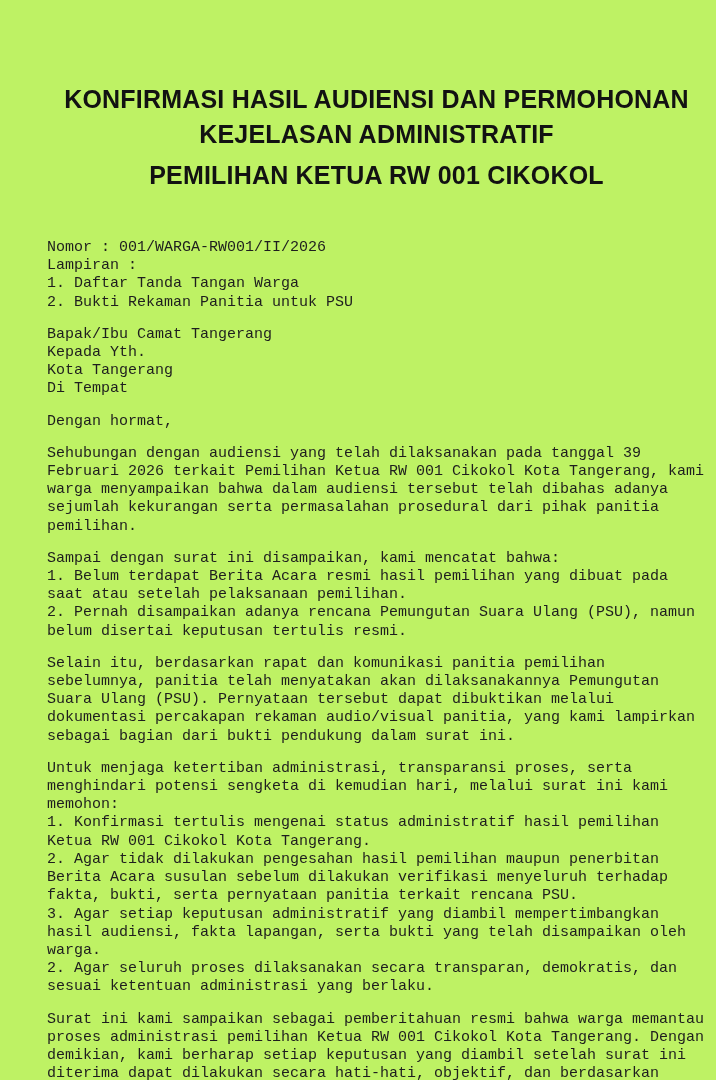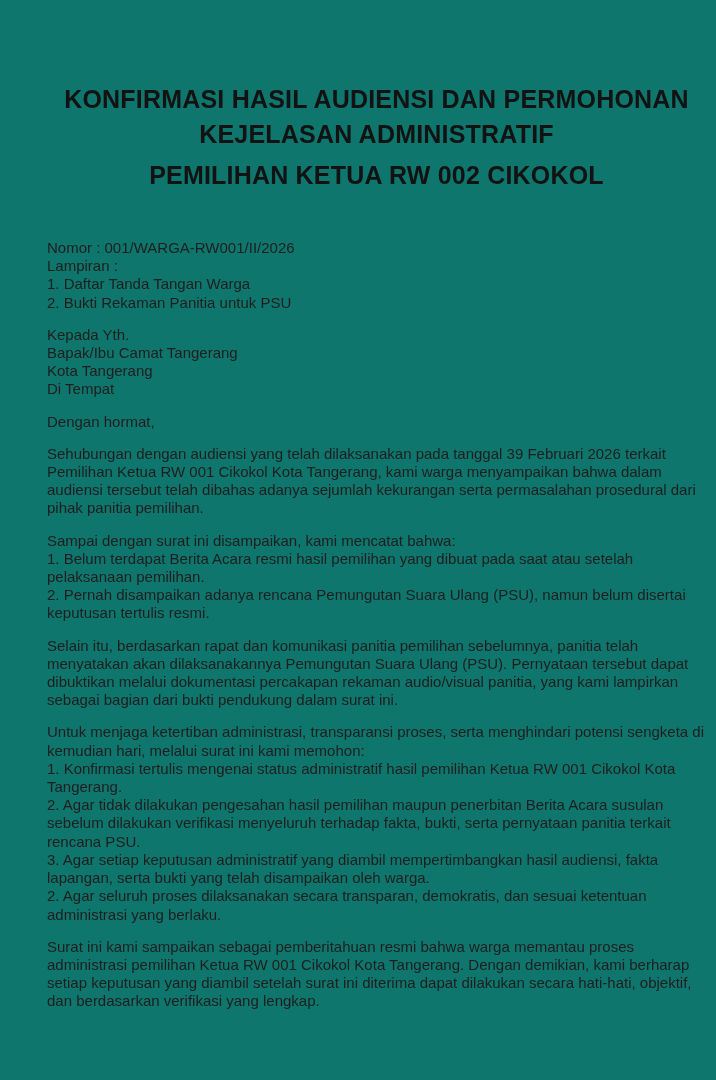--- a/index.html
+++ b/index.html
@@ -10,21 +10,21 @@
   body {
     width: 716px;
     height: 1080px;
     overflow: hidden;
   }
   .page {
     box-sizing: border-box;
     width: 716px;
     height: 1080px;
     padding: 82px 10px 0 47px;
-    background: #0f766e;
+    background: #bef264;
     font-family: "Liberation Sans", sans-serif;
     font-size: 15px;
     line-height: 18.2px;
     color: #1e1e1e;
     -webkit-font-smoothing: antialiased;
   }
   .title-block {
     text-align: center;
     margin-bottom: 46px;
   }
@@ -34,48 +34,49 @@
     font-size: 25px;
     line-height: 35px;
     color: #121212;
     letter-spacing: 0.2px;
   }
   .title-sub {
     margin-top: 6px;
   }
   .block {
     margin: 0 0 14px 0;
+    font-family: Liberation Mono, monospace;
   }
   .block:last-child {
     margin-bottom: 8px;
   }
   .line {
     white-space: pre-wrap;
   }
 </style>
 </head>
 <body>
 
 <div class="page">
 
   <div class="title-block">
     <div class="title-main">KONFIRMASI HASIL AUDIENSI DAN PERMOHONAN KEJELASAN ADMINISTRATIF</div>
-    <div class="title-sub">PEMILIHAN KETUA RW 002 CIKOKOL</div>
+    <div class="title-sub">PEMILIHAN KETUA RW 001 CIKOKOL</div>
   </div>
 
   <div class="block">
     <div class="line">Nomor : 001/WARGA-RW001/II/2026</div>
     <div class="line">Lampiran :</div>
     <div class="line">1. Daftar Tanda Tangan Warga</div>
     <div class="line">2. Bukti Rekaman Panitia untuk PSU</div>
   </div>
 
   <div class="block">
+    <div class="line">Bapak/Ibu Camat Tangerang</div>
     <div class="line">Kepada Yth.</div>
-    <div class="line">Bapak/Ibu Camat Tangerang</div>
     <div class="line">Kota Tangerang</div>
     <div class="line">Di Tempat</div>
   </div>
 
   <div class="block">
     <div class="line">Dengan hormat,</div>
   </div>
 
   <div class="block">
     <div class="line">Sehubungan dengan audiensi yang telah dilaksanakan pada tanggal 39 Februari 2026 terkait Pemilihan Ketua RW 001 Cikokol Kota Tangerang, kami warga menyampaikan bahwa dalam audiensi tersebut telah dibahas adanya sejumlah kekurangan serta permasalahan prosedural dari pihak panitia pemilihan.</div>

